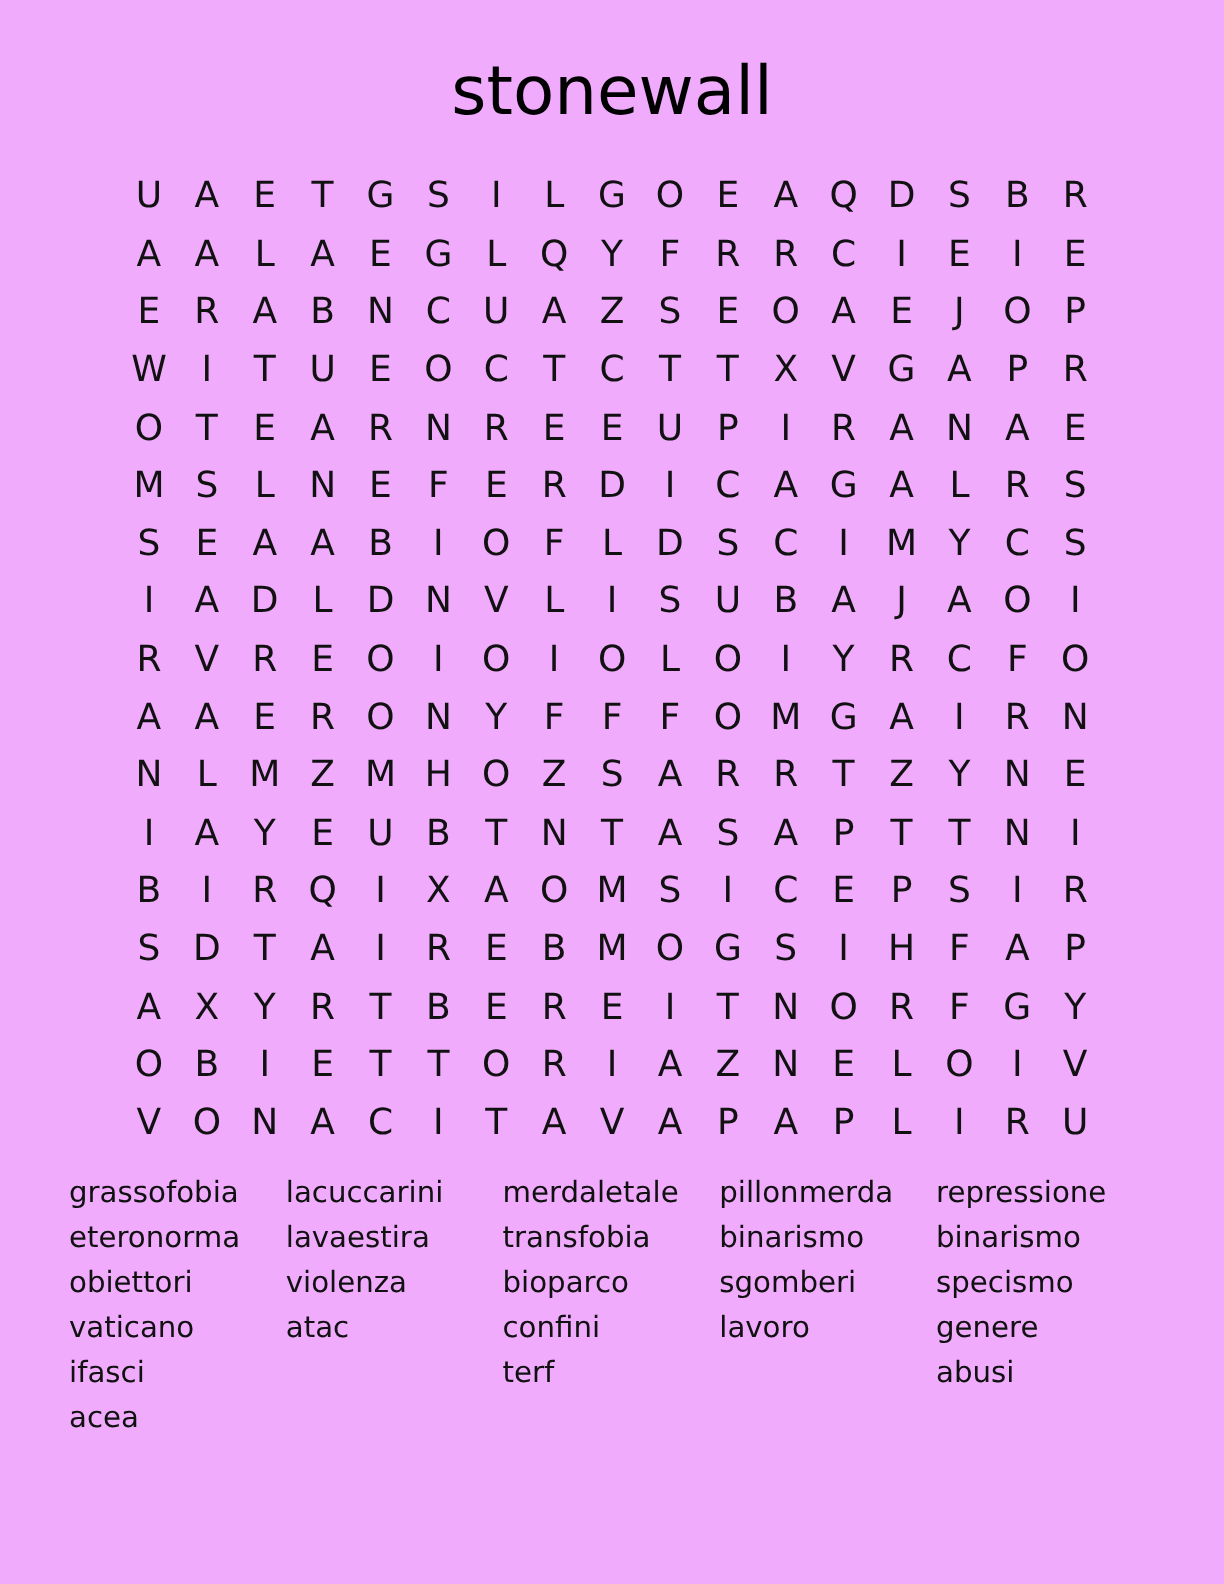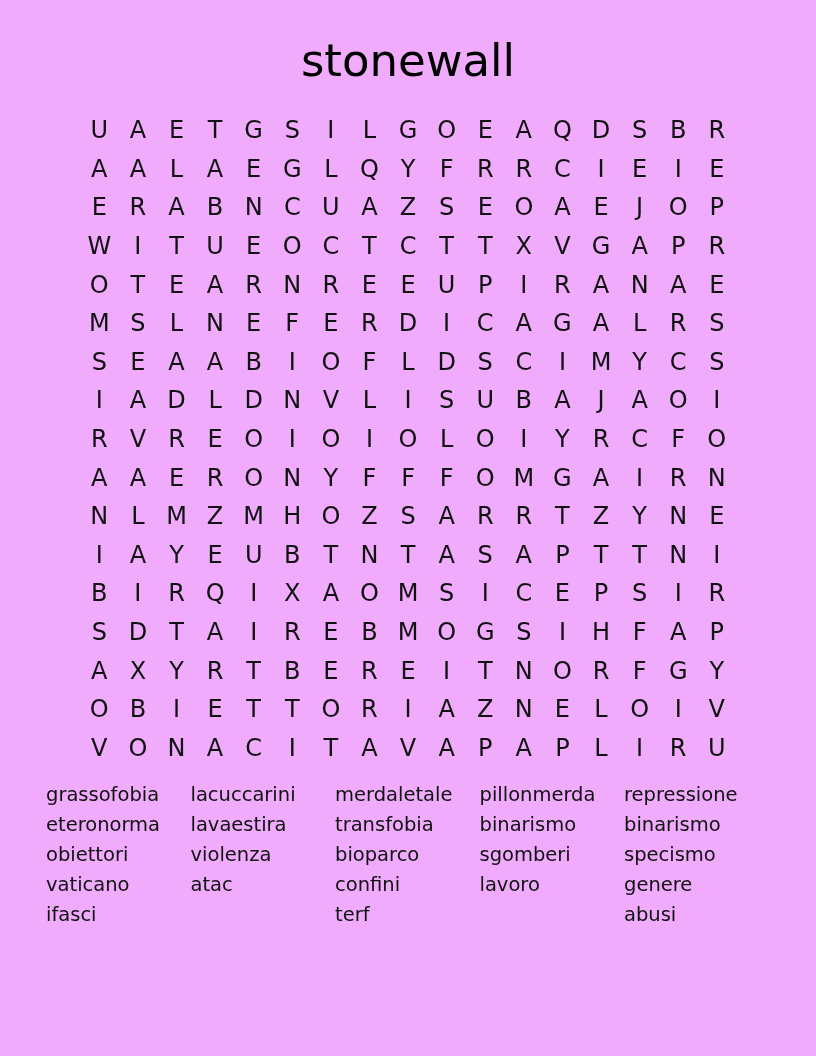--- a/index.html
+++ b/index.html
@@ -401,20 +401,21 @@
       </div>
     </div>
 
   <div class="word-list">
       <div class="word-column">
         <div class="word-item">grassofobia</div>
         <div class="word-item">eteronorma</div>
         <div class="word-item">obiettori</div>
         <div class="word-item">vaticano</div>
         <div class="word-item">ifasci</div>
+        <div class="word-item">acea</div>
       </div>
       <div class="word-column">
         <div class="word-item">lacuccarini</div>
         <div class="word-item">lavaestira</div>
         <div class="word-item">violenza</div>
         <div class="word-item">atac</div>
       </div>
       <div class="word-column">
         <div class="word-item">merdaletale</div>
         <div class="word-item">transfobia</div>

